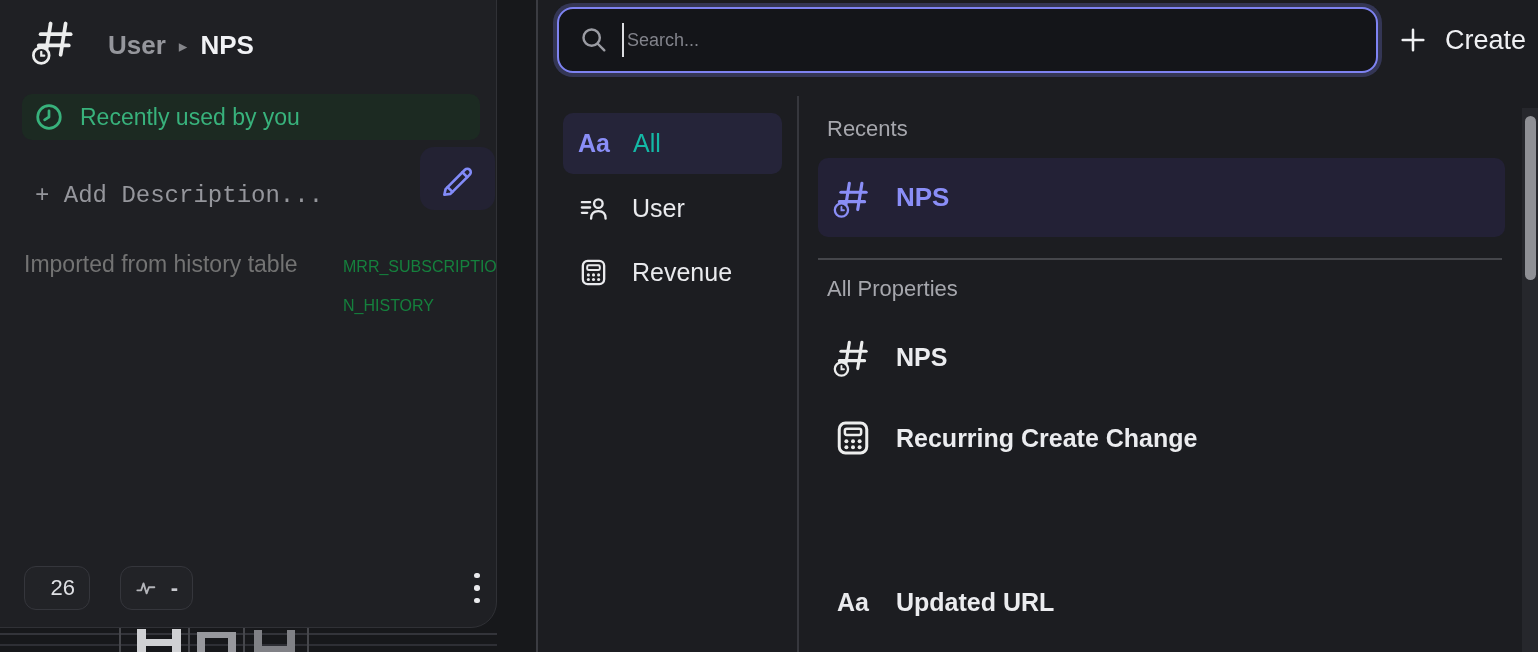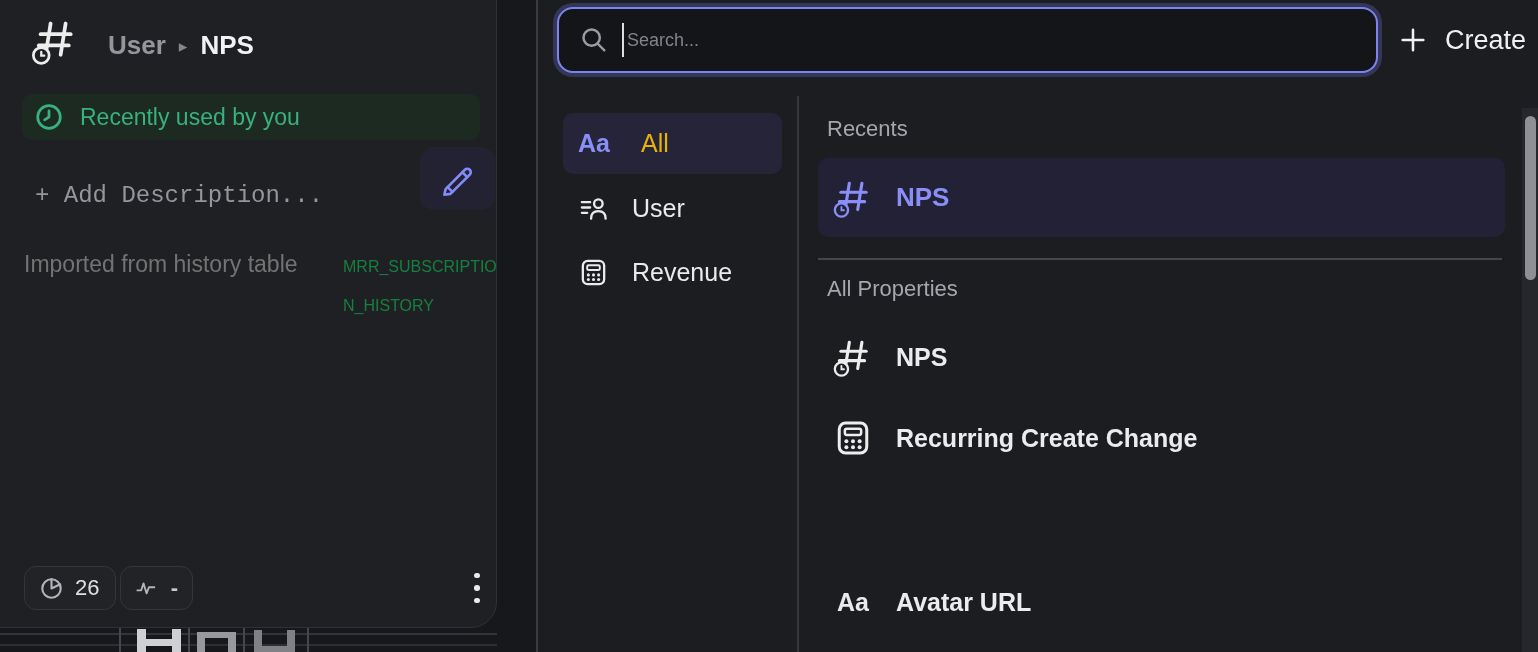--- a/index.html
+++ b/index.html
@@ -61,21 +61,21 @@
 
   .tab{position:absolute;left:563px;width:219px;display:flex;align-items:center;padding:0 15px;gap:23px;
        box-sizing:border-box;border-radius:10px;}
   .tab-all{top:113px;height:61px;background:#252439;}
   .tab-user{top:182px;height:52px;}
   .tab-computed{top:246px;height:52px;}
   .aa-icon{font-size:25px;font-weight:700;}
   .aa-purple{color:#8a8ef7;}
   .aa-white{color:#e9eaed;}
   .tab-label{font-size:25px;font-weight:500;}
-  .tab-label.active{color:#eab308;margin-left:8px;}
+  .tab-label.active{color:#14b8a6;}
   .tab-label.idle{color:#e9eaed;}
 
   .col-divider{position:absolute;left:797px;top:96px;width:2px;height:556px;background:#36373d;}
 
   .section-title{position:absolute;left:827px;height:28px;display:flex;align-items:center;
                  font-size:22px;font-weight:500;color:#a6a7ad;}
   .recents-title{top:115px;}
   .allprops-title{top:275px;}
 
   .result-row{position:absolute;left:818px;width:687px;display:flex;align-items:center;
@@ -158,21 +158,21 @@
         <path d="M8.2 29.6 L26.6 11.2 A3.25 3.25 0 0 1 31.2 15.8 L12.8 34.2 L7 35 Z"></path>
         <path d="M10.1 27.7 L14.7 32.3"></path>
         <path d="M24.2 13.6 L28.8 18.2"></path>
       </g>
     </svg>
   </div>
 
   <div class="import-label">Imported from history table</div>
   <div class="import-value">MRR_SUBSCRIPTION_HISTORY</div>
 
-  <div class="footer-chip" style="left:24px;width:92px;">
+  <div class="footer-chip" style="left:24px;width:66px;">
     <svg width="25" height="25" viewBox="0 0 26 26">
       <circle cx="13" cy="13" r="9.6" fill="none" stroke="#b3b4b9" stroke-width="2.2"></circle>
       <path d="M13 13 L13 3.4 M13 13 L22 8.6" fill="none" stroke="#b3b4b9" stroke-width="2.2" stroke-linecap="round"></path>
     </svg>
     <span class="chip-count">26</span>
   </div>
 
   <div class="footer-chip" style="left:120px;width:73px;gap:14px;">
     <svg width="24" height="24" viewBox="0 0 28 28">
       <polyline points="3,17 8,17 11,8 15,21 18,13 25,13" fill="none" stroke="#b3b4b9" stroke-width="2.4" stroke-linecap="round" stroke-linejoin="round"></polyline>
@@ -296,19 +296,19 @@
       </svg>
     </span>
     <span class="row-label">Recurring Create Change</span>
   </div>
 
 
   <div class="result-row row-p3">
     <span class="icon-box">
       <span class="aa-icon aa-white">Aa</span>
     </span>
-    <span class="row-label">Avatar URL</span>
+    <span class="row-label">Updated URL</span>
   </div>
 
   <div class="scroll-track"></div>
   <div class="scroll-thumb"></div>
 
 </div>
 
 </body></html>

